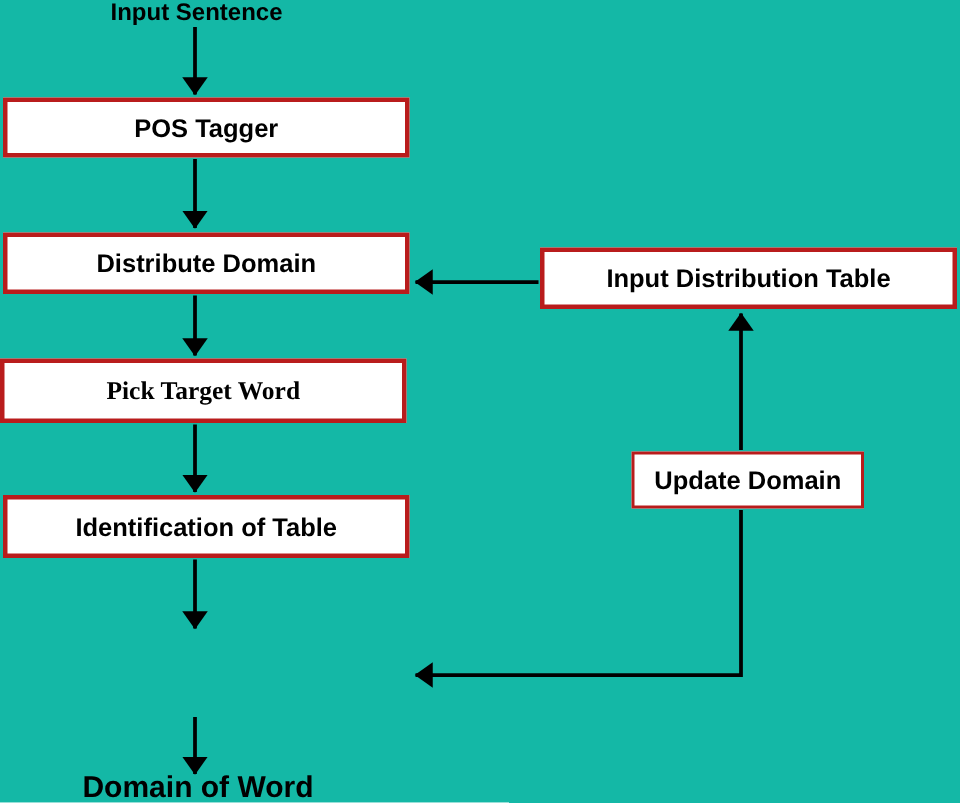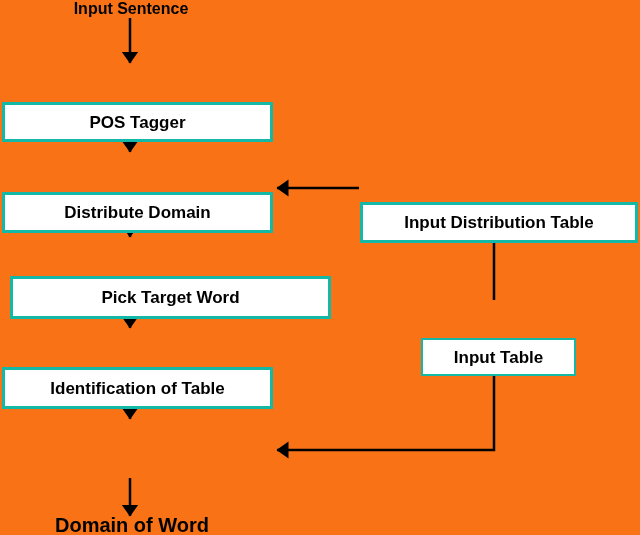--- a/index.html
+++ b/index.html
@@ -4,58 +4,57 @@
 <style>
   html, body {
     margin: 0;
     padding: 0;
     background: #ffffff;
   }
   .canvas {
     position: relative;
     width: 640px;
     height: 535px;
-    background: #f97316;
+    background: #14b8a6;
     font-family: "Liberation Sans", "DejaVu Sans", sans-serif;
     color: #000000;
     overflow: hidden;
   }
   .arrow-layer {
     position: absolute;
     left: 0;
     top: 0;
     width: 640px;
     height: 535px;
   }
   .node {
     position: absolute;
     box-sizing: border-box;
     background: #ffffff;
-    border: 3px solid #14b8a6;
+    border: 3px solid #b91c1c;
     display: flex;
     align-items: center;
     justify-content: center;
     text-align: center;
     font-weight: bold;
     font-size: 17px;
     line-height: 21px;
     color: #000000;
-    margin-top: 37px;
   }
   .free-label {
     position: absolute;
     text-align: center;
     font-weight: bold;
     color: #000000;
     white-space: nowrap;
   }
   
   .n-pos       { left: 2px;   top: 65px;  width: 271px; height: 40px; }
   .n-dist      { left: 2px;   top: 155px; width: 271px; height: 41px; justify-content: center; }
-  .n-pick      { left: 10px;   top: 239px; width: 321px; height: 43px; }
+  .n-pick      { left: 0;   top: 239px; width: 271px; height: 43px; font-family: Liberation Serif, serif; }
   .n-ident     { left: 2px;   top: 330px; width: 271px; height: 42px; }
   .n-context   { left: 2px;   top: 421px; width: 271px; height: 56px; padding: 0 28px; }
   
   .n-ddt       { left: 360px; top: 165px; width: 278px; height: 41px; }
   .n-update    { left: 421px; top: 301px; width: 155px; height: 38px; border-width: 2px; }
   
   .l-input     { left: 31px;  top: 0px;   width: 200px; font-size: 16px; }
   .l-output    { left: 32px;  top: 514px; width: 200px; font-size: 20px; }
 </style>
 </head>
@@ -99,18 +98,18 @@
   <div class="node n-ident">
     <span>Identification of Table</span>
   </div>
 
 
   <div class="node n-ddt">
     <span>Input Distribution Table</span>
   </div>
 
   <div class="node n-update">
-    <span>Input Table</span>
+    <span>Update Domain</span>
   </div>
 
   <div class="free-label l-output">Domain of Word</div>
 
 </div>
 
 </body></html>

